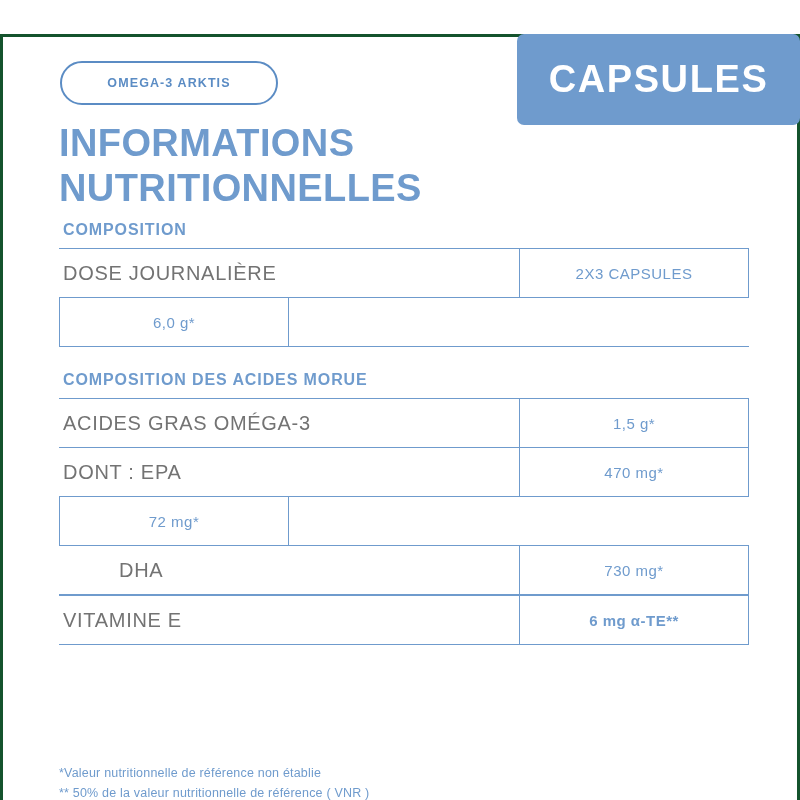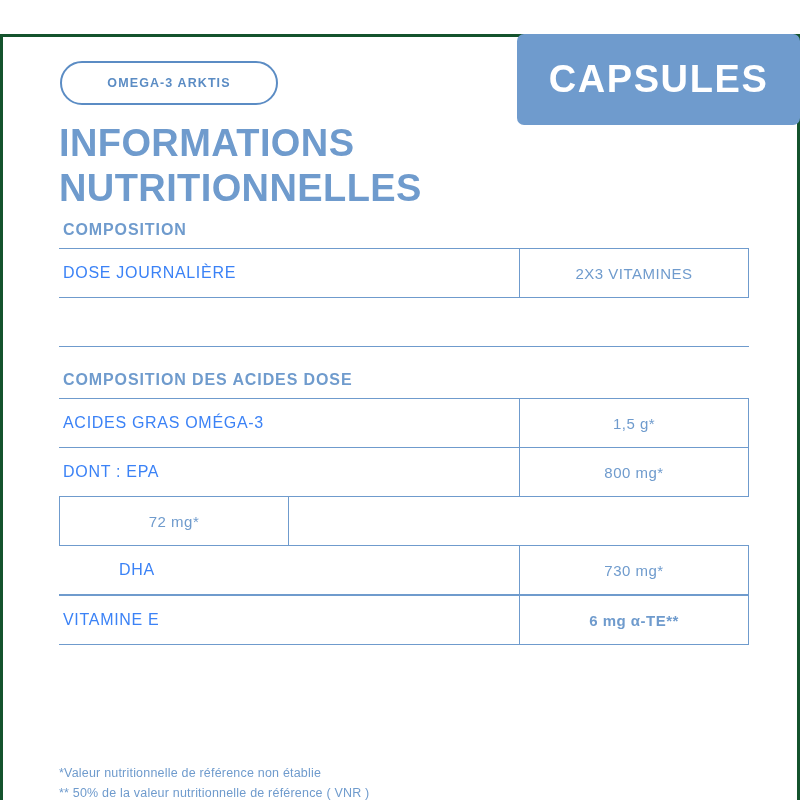--- a/index.html
+++ b/index.html
@@ -103,23 +103,23 @@
   .row {
     display: flex;
     align-items: stretch;
     border-bottom: 1.5px solid #6f9bcd;
     height: 48px;
   }
   .row .label {
     flex: 1 1 auto;
     display: flex;
     align-items: center;
-    font-size: 16px;
+    font-size: 20px;
     letter-spacing: 0.7px;
-    color: #3b82f6;
+    color: #737373;
     padding-left: 4px;
   }
   .row .label.indent {
     padding-left: 60px;
   }
   .row .value {
     flex: 0 0 230px;
     display: flex;
     align-items: center;
     justify-content: center;
@@ -161,35 +161,36 @@
     <div>INFORMATIONS</div>
     <div>NUTRITIONNELLES</div>
   </div>
 
   <div class="content">
 
     <div class="section-head">COMPOSITION</div>
     <div class="rows">
       <div class="row">
         <div class="label">DOSE JOURNALIÈRE</div>
-        <div class="value">2X3 VITAMINES</div>
-      </div>
-      <div class="row">
+        <div class="value">2X3 CAPSULES</div>
+      </div>
+      <div class="row">
+        <div class="value">6,0 g*</div>
       </div>
     </div>
 
-    <div class="section-head spaced">COMPOSITION DES ACIDES DOSE</div>
+    <div class="section-head spaced">COMPOSITION DES ACIDES MORUE</div>
     <div class="rows">
       <div class="row">
         <div class="label">ACIDES GRAS OMÉGA-3</div>
         <div class="value">1,5 g*</div>
       </div>
       <div class="row">
         <div class="label">DONT : EPA</div>
-        <div class="value">800 mg*</div>
+        <div class="value">470 mg*</div>
       </div>
       <div class="row">
         <div class="value">72 mg*</div>
       </div>
       <div class="row">
         <div class="label indent">DHA</div>
         <div class="value">730 mg*</div>
       </div>
     </div>
 

